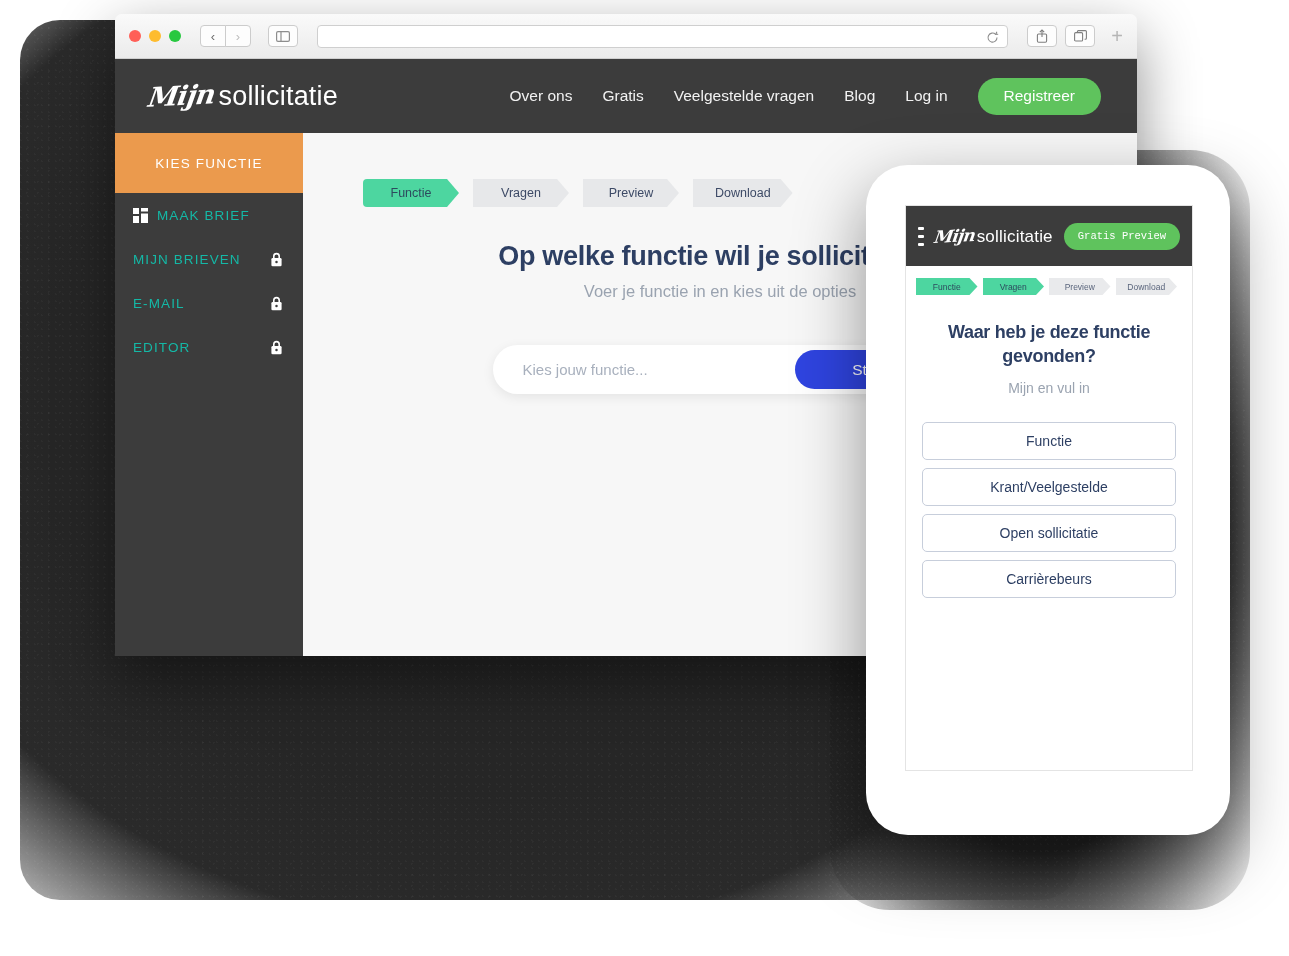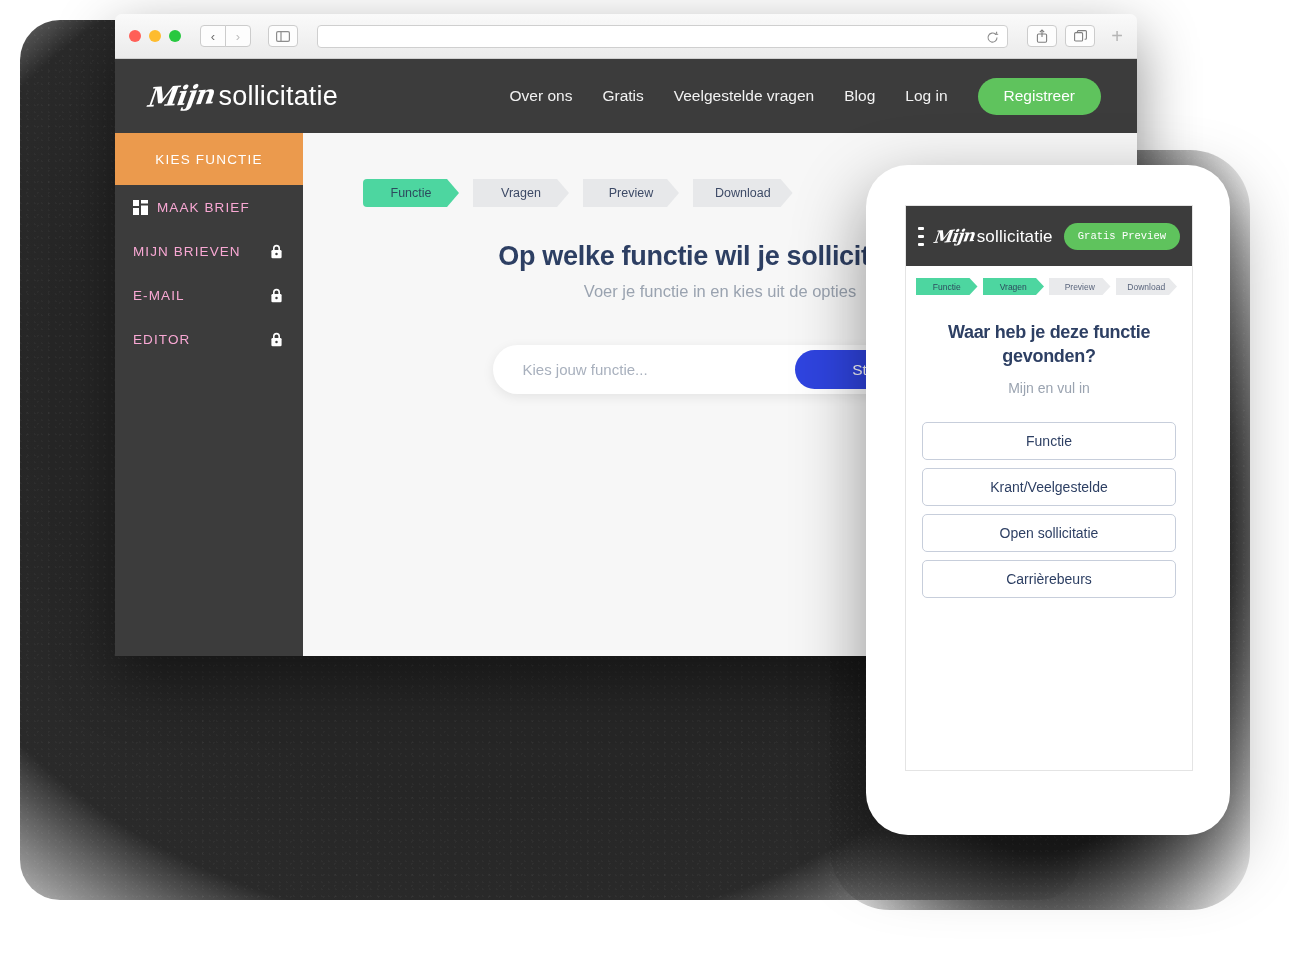--- a/index.html
+++ b/index.html
@@ -82,26 +82,26 @@
   .btn-register{
     background:#5fc35d;color:#fff;border:none;border-radius:22px;
     padding:0 26px;height:37px;font-size:15.5px;cursor:pointer;white-space:nowrap;
     font-family:inherit;
   }
 
   
   .appbody{display:flex;height:523px;}
   .side{width:188px;background:#3c3c3c;flex:none;}
   .side-active{
-    background:#eb9a4d;color:#fff;height:52px;display:flex;align-items:center;
+    background:#eb9a4d;color:#fff;height:60px;display:flex;align-items:center;
     justify-content:center;font-size:13.5px;letter-spacing:1.2px;font-weight:400;
   }
   .side-item{
     height:44px;display:flex;align-items:center;padding:0 20px 0 18px;
-    color:#f9a8d4;font-size:13.5px;letter-spacing:1.1px;box-sizing:border-box;
+    color:#14b8a6;font-size:13.5px;letter-spacing:1.1px;box-sizing:border-box;
     cursor:pointer;
   }
   .side-item .ico-grid{width:15px;height:15px;margin-right:9px;flex:none;}
   .side-item .label{flex:1;}
   .side-item .lock{width:13px;height:15px;flex:none;}
 
   .content{flex:1;background:#f7f7f7;position:relative;}
 
   
   .stepper{display:flex;margin:46px 0 0 60px;height:28px;}

